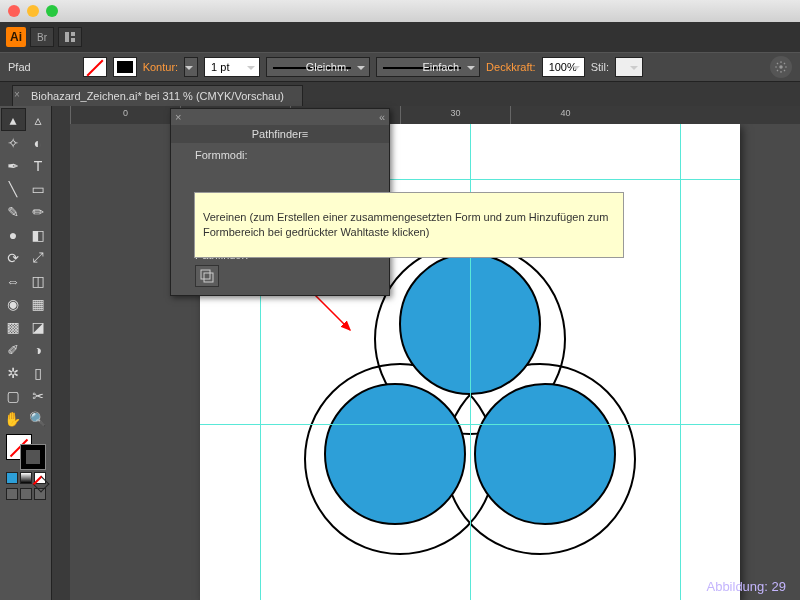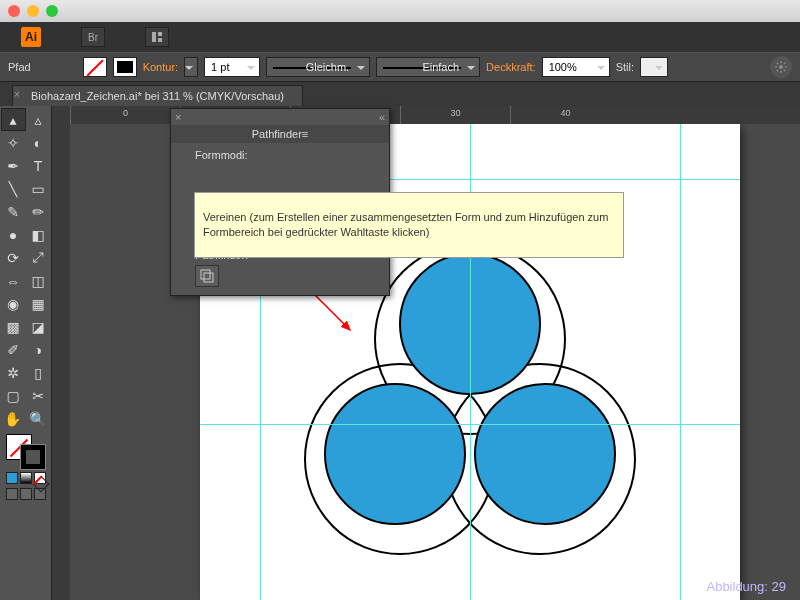--- a/index.html
+++ b/index.html
@@ -1,21 +1,21 @@
 <!DOCTYPE html>
 <html><head>
 <meta charset="utf-8">
 <style>
 * { margin: 0; padding: 0; box-sizing: border-box; font-family: "Helvetica Neue", Arial, sans-serif; }
 body { width: 800px; height: 600px; background: #4a4a4a; overflow: hidden; position: relative; }
 .titlebar { height: 22px; background: linear-gradient(#e8e8e8,#d0d0d0); display: flex; align-items: center; padding-left: 8px; gap: 7px; }
 .tb-btn { width: 12px; height: 12px; border-radius: 50%; }
-.menubar { height: 30px; background: #323232; display: flex; align-items: center; padding-left: 21px; gap: 24px; }
+.menubar { height: 30px; background: #323232; display: flex; align-items: center; padding-left: 6px; gap: 4px; }
 .ai-logo { width: 20px; height: 20px; background: #ff7f00; color: #2b1700; font-weight: 700; font-size: 12px; display: flex; align-items: center; justify-content: center; border-radius: 2px; }
-.menubtn { width: 24px; height: 20px; background: #3e3e3e; border: 1px solid #222; display: flex; align-items: center; justify-content: center; color: #aaa; font-size: 10px; margin-left: 16px; }
+.menubtn { width: 24px; height: 20px; background: #3e3e3e; border: 1px solid #222; display: flex; align-items: center; justify-content: center; color: #aaa; font-size: 10px; }
 .controlbar { height: 30px; background: #474747; border-top: 1px solid #555; border-bottom: 1px solid #222; display: flex; align-items: center; padding: 0 8px; gap: 6px; color: #ccc; font-size: 11px; }
 .cb-label { font-size: 11px; color: #ddd; }
 .swatch { width: 24px; height: 20px; border: 1px solid #222; background: #fff; position: relative; }
 .swatch.nofill::after { content: ""; position: absolute; left: 0; right: 0; top: 50%; border-top: 2px solid red; transform: rotate(-45deg); }
 .swatch.black { background-image: linear-gradient(#fff,#fff); }
 .swatch.black::after { content:""; position:absolute; inset:3px; background:#000; }
 .dd { height: 20px; background: #5a5a5a; border: 1px solid #222; display: flex; align-items: center; padding: 0 16px 0 6px; color: #eee; font-size: 11px; position: relative; }
 .dd::after { content: ""; position: absolute; right: 4px; top: 8px; border: 4px solid transparent; border-top-color: #ccc; }
 .dd.white { background: #fff; color: #000; }
 .dd.stroke-sample { width: 104px; }
@@ -85,21 +85,21 @@
   <span class="cb-label" style="color:#ff9a3c">Kontur:</span>
   <div class="dd" style="width:14px;padding:0"></div>
   <div class="dd white" style="width:56px">1 pt</div>
   <div class="dd stroke-sample">
       <span style="position:absolute;right:20px">Gleichm.</span>
     </div>
   <div class="dd stroke-sample">
       <span style="position:absolute;right:20px">Einfach</span>
     </div>
   <span class="cb-label" style="color:#ff9a3c">Deckkraft:</span>
-  <div class="dd white" style="width:68px">100%</div>
+  <div class="dd white" style="width:43px">100%</div>
   <span class="cb-label">Stil:</span>
   <div class="dd" style="width:28px;background:#eee"></div>
   <div style="flex:1"></div>
   <div class="cog">
     <svg width="14" height="14" viewBox="0 0 24 24" fill="#999">
         <circle cx="12" cy="12" r="3"></circle>
         <path d="M12 2v3M12 19v3M2 12h3M19 12h3M5 5l2 2M17 17l2 2M19 5l-2 2M7 17l-2 2" stroke="#999" stroke-width="2"></path>
       </svg>
   </div>
 </div>

